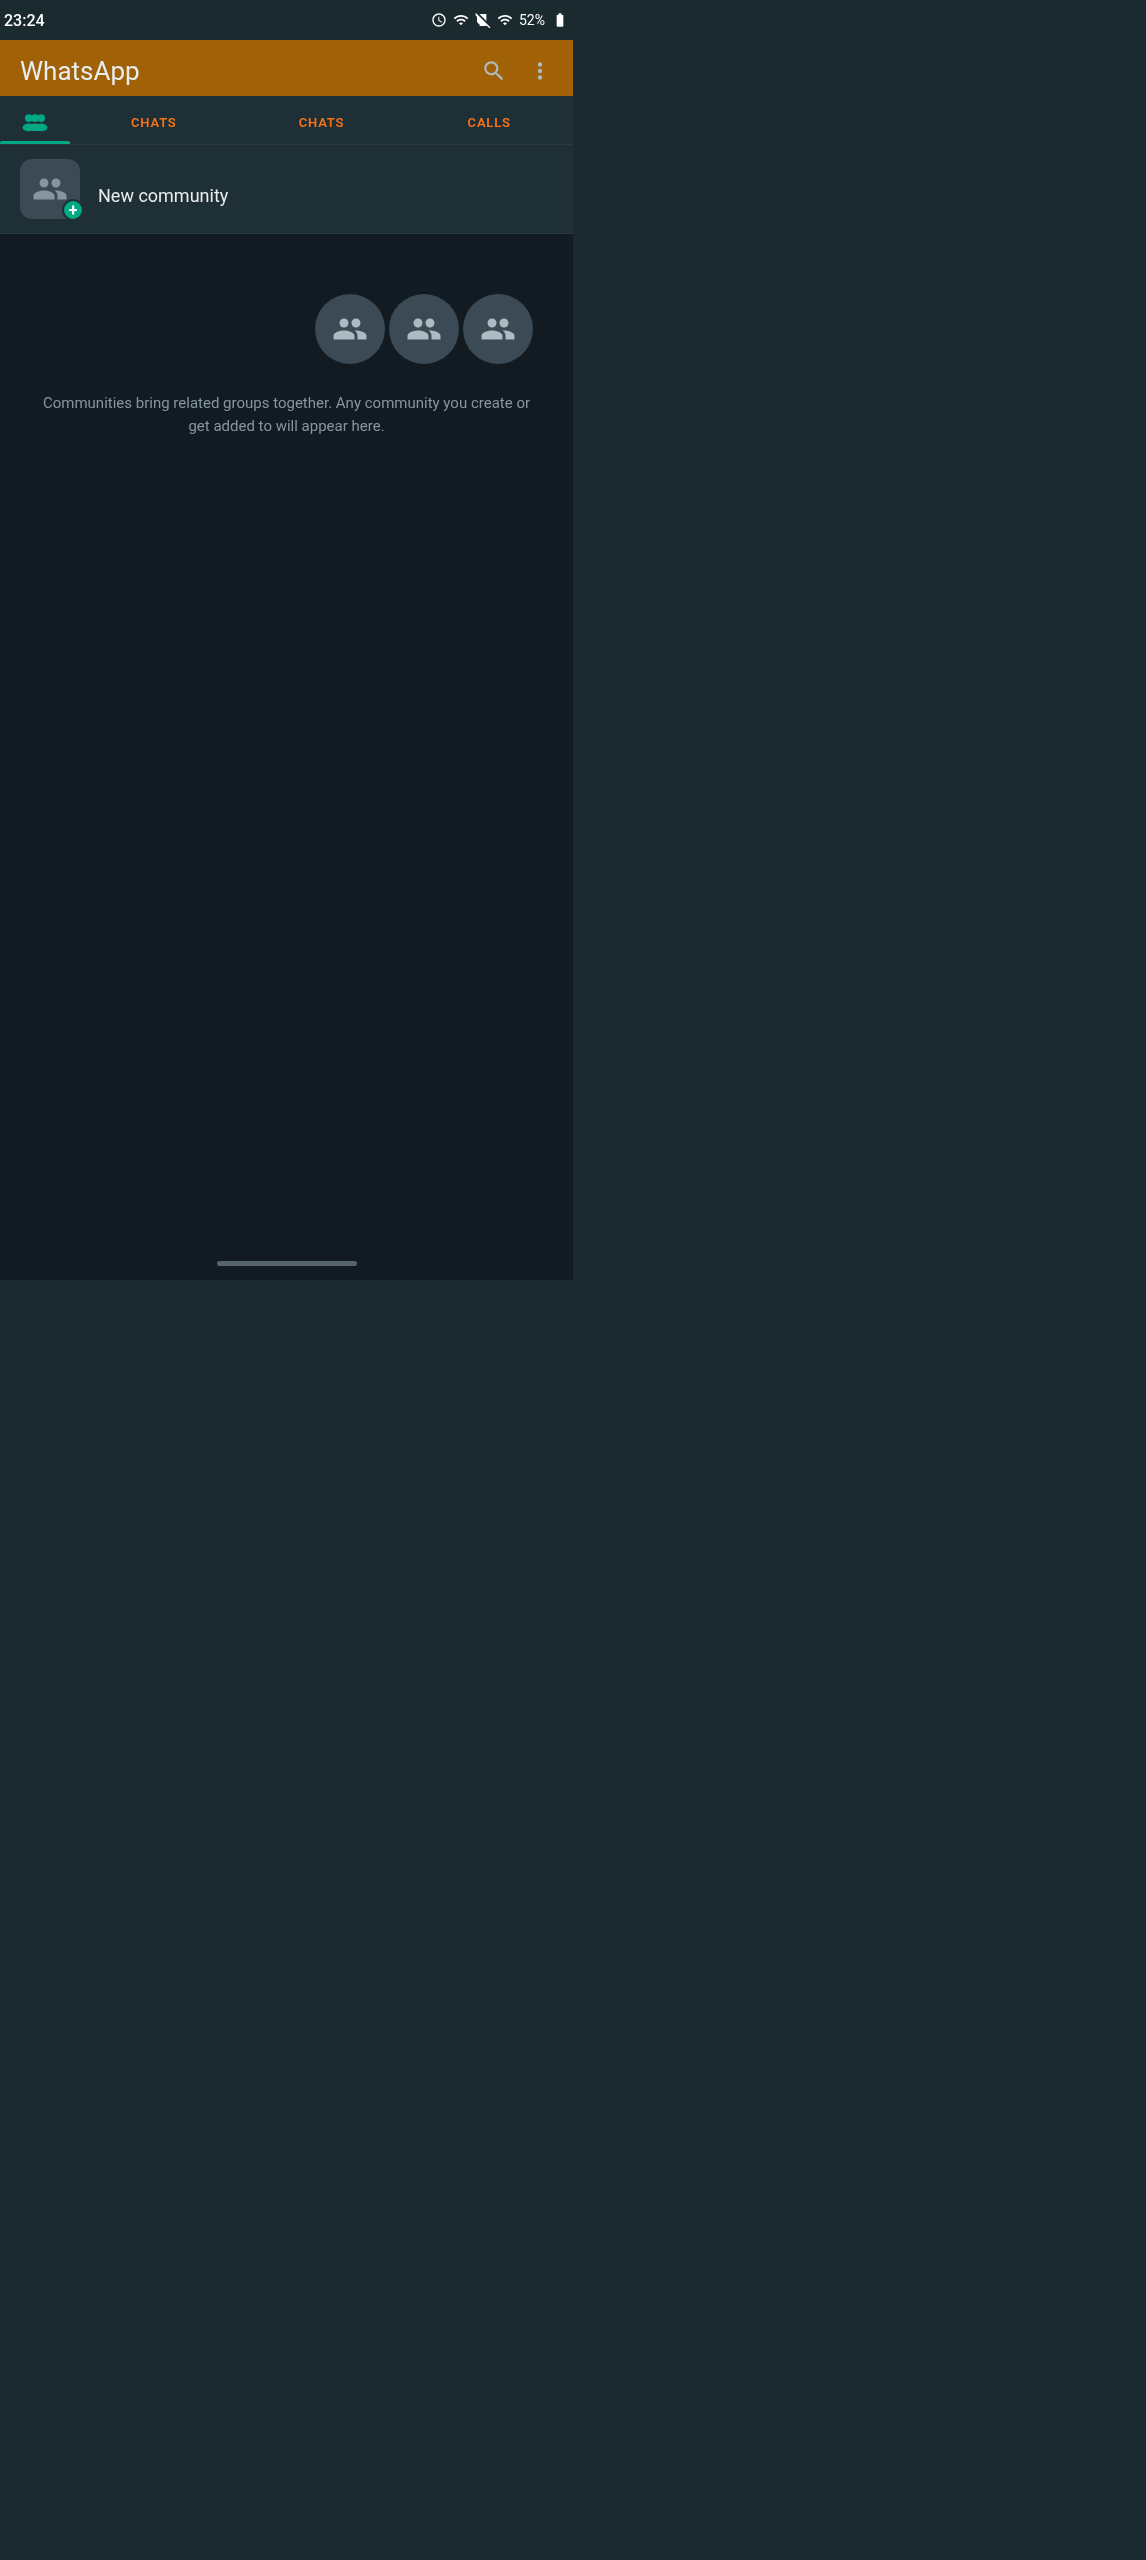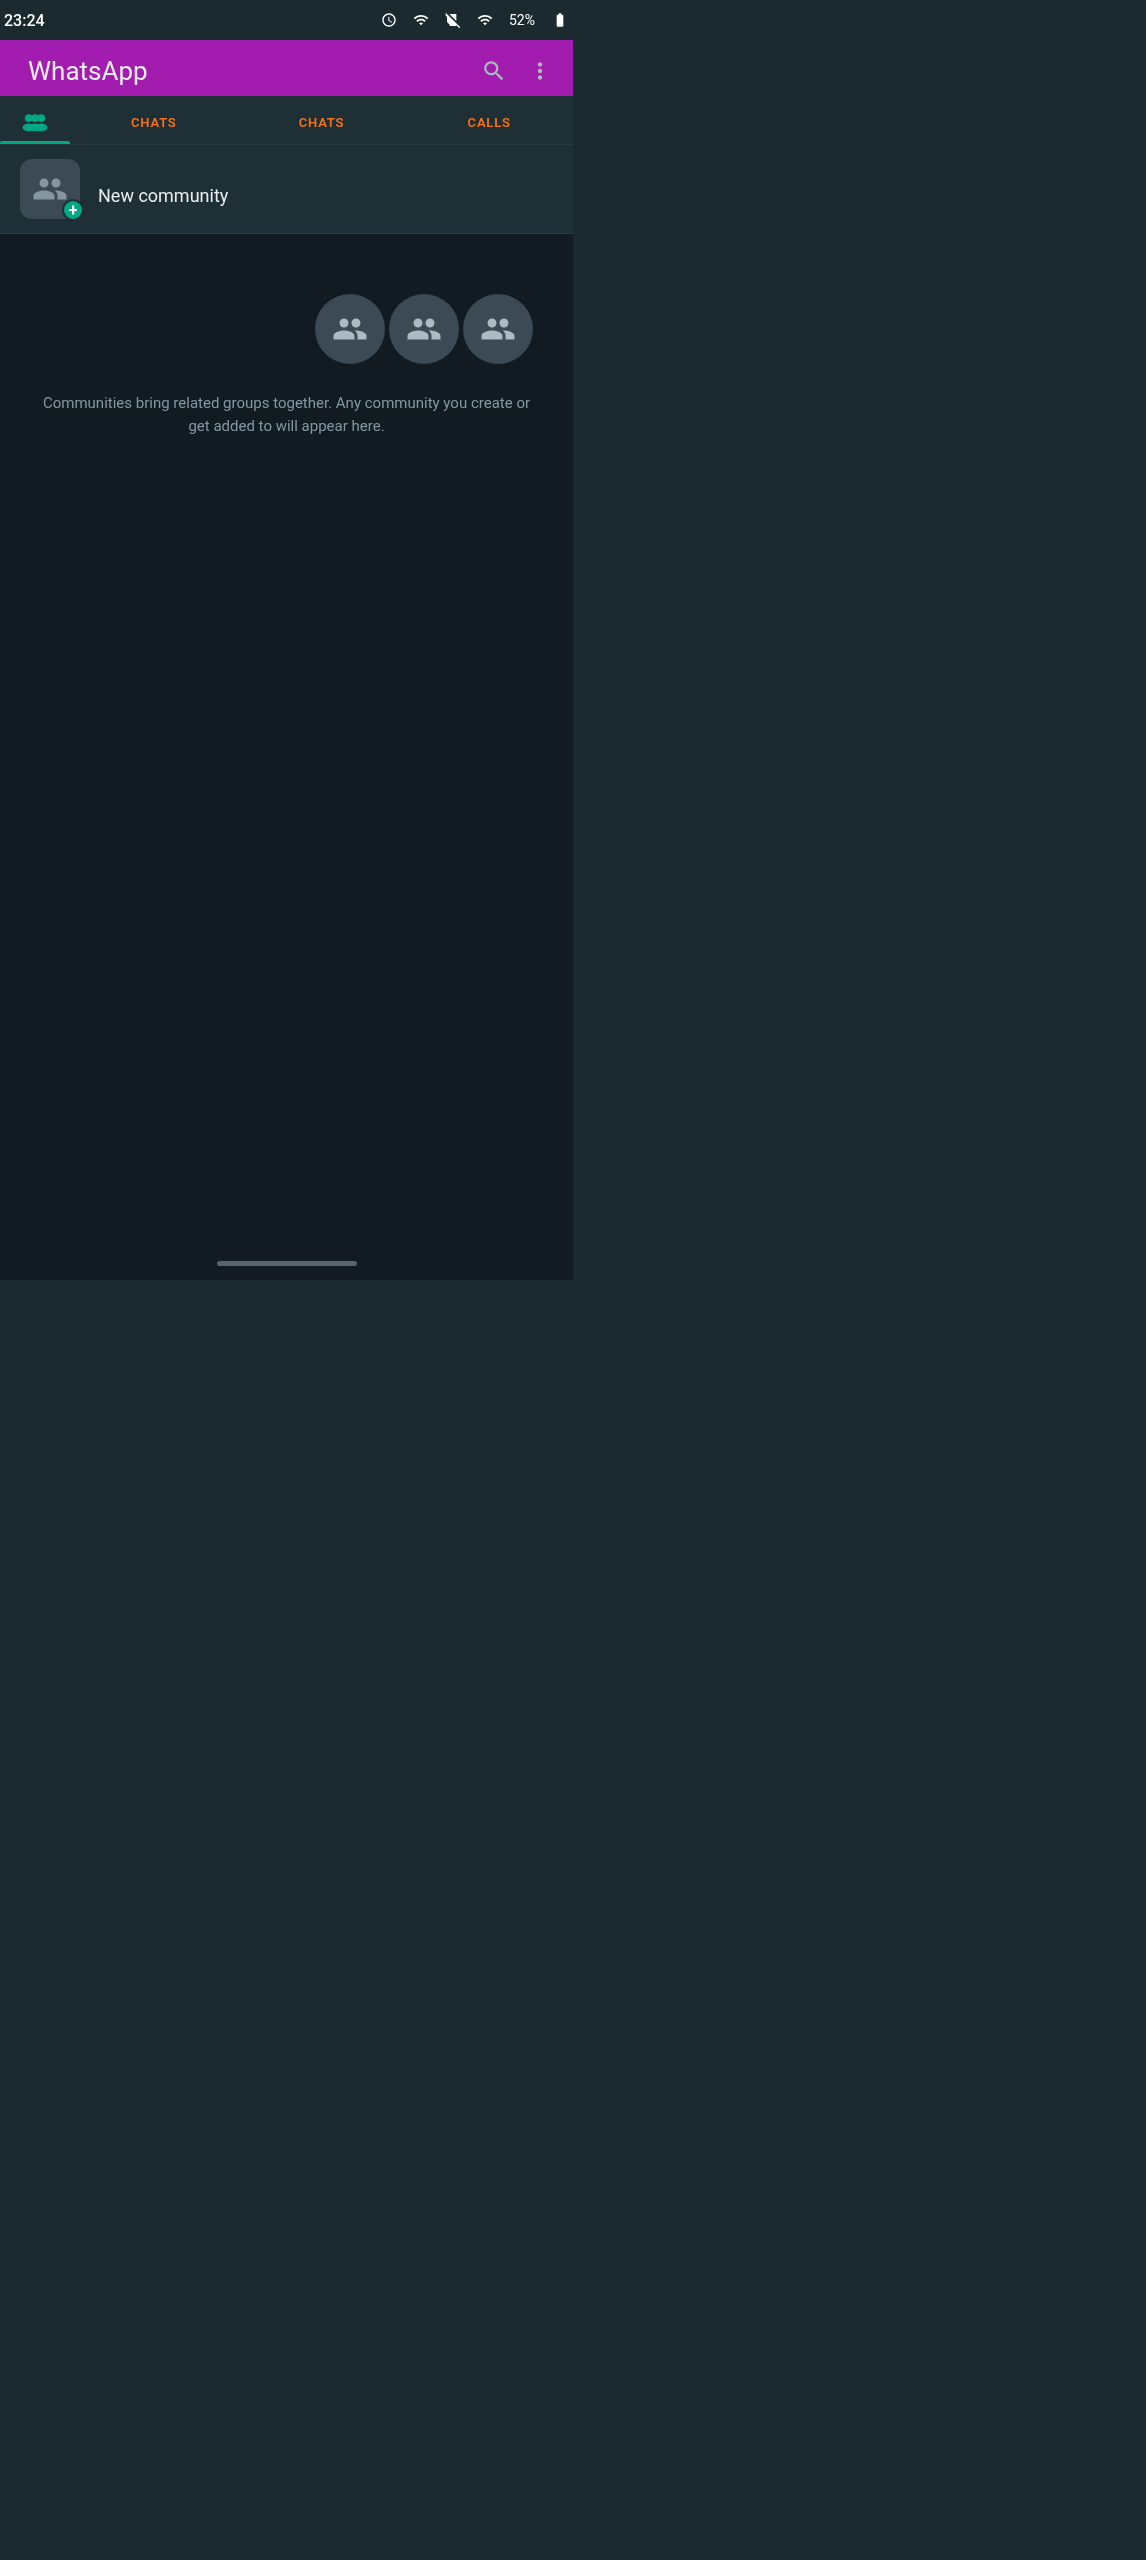--- a/index.html
+++ b/index.html
@@ -31,32 +31,32 @@
 
     .status-time {
       font-size: 16px;
       font-weight: 500;
       color: #ffffff;
     }
 
     .status-icons {
       display: flex;
       align-items: center;
-      gap: 16px;
+      gap: 6px;
     }
 
     .status-icons span {
       color: #ffffff;
       font-size: 13px;
     }
 
     
     .app-header {
-      background-color: #a21caf;
-      padding: 16px 20px 10px 28px;
+      background-color: #a16207;
+      padding: 16px 20px 10px 20px;
       display: flex;
       align-items: center;
       justify-content: space-between;
     }
 
     .app-title {
       font-size: 26px;
       font-weight: 400;
       color: #e9edef;
     }

